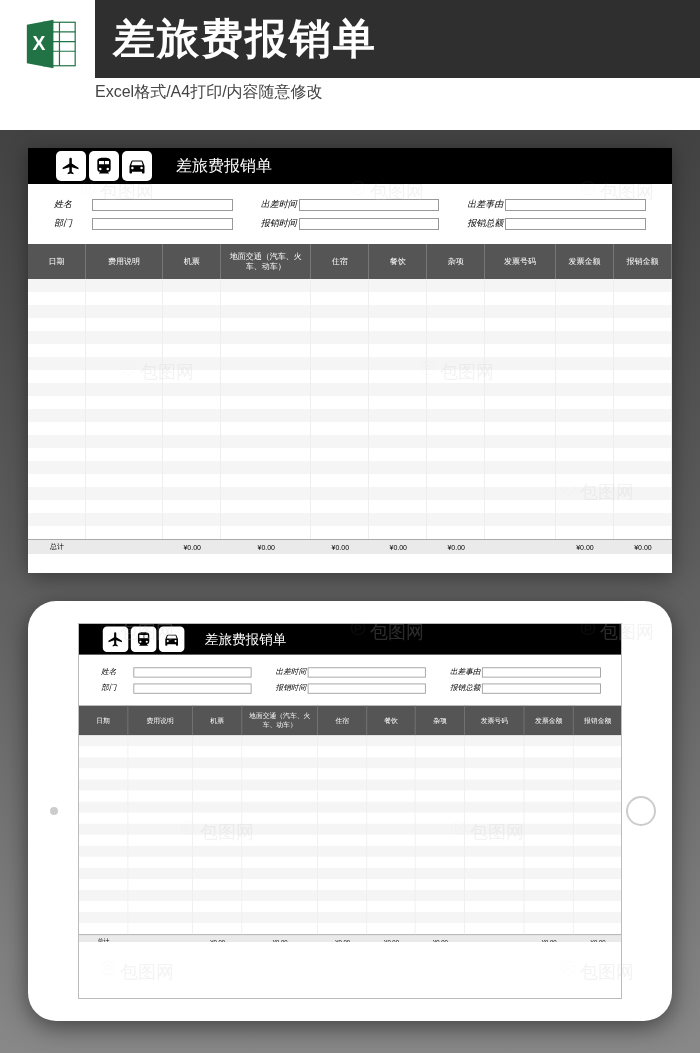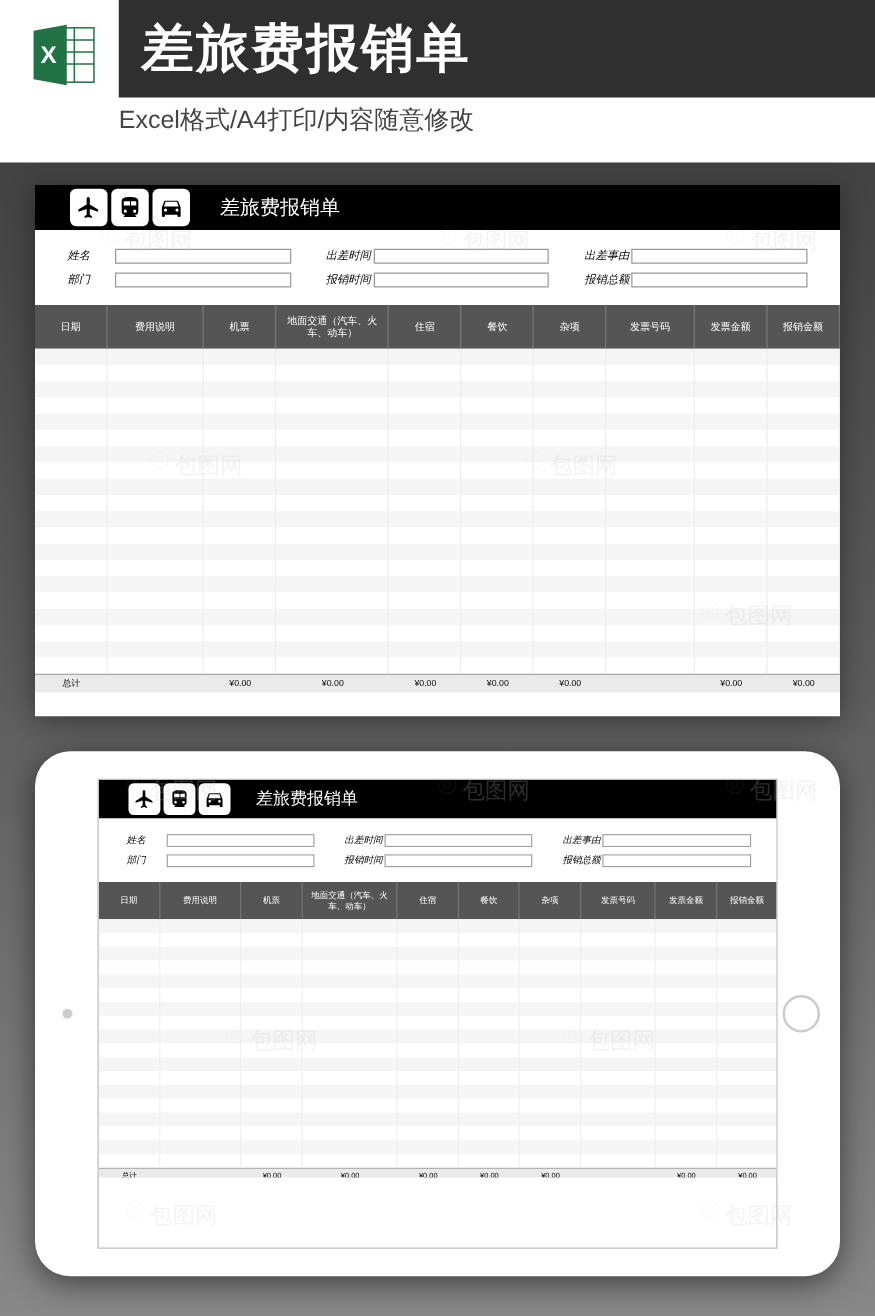--- a/index.html
+++ b/index.html
@@ -34,21 +34,21 @@
   font-size: 42px;
   font-weight: bold;
   line-height: 78px;
   padding-left: 18px;
   letter-spacing: 2px;
 }
 .banner-sub {
   position: absolute;
   left: 95px; top: 82px;
   color: #444;
-  font-size: 20px;
+  font-size: 16px;
 }
 
 .sheet-preview {
   margin: 18px 28px 0 28px;
   background: #fff;
   box-shadow: 0 4px 20px rgba(0,0,0,.4);
   height: 425px;
   position: relative;
   overflow: hidden;
 }

